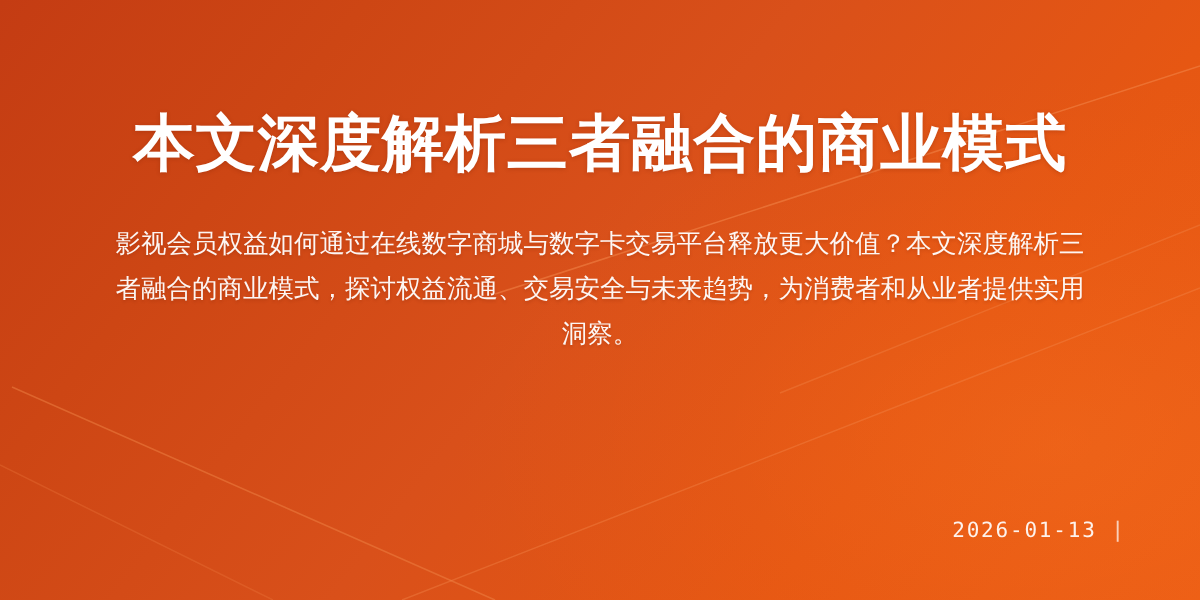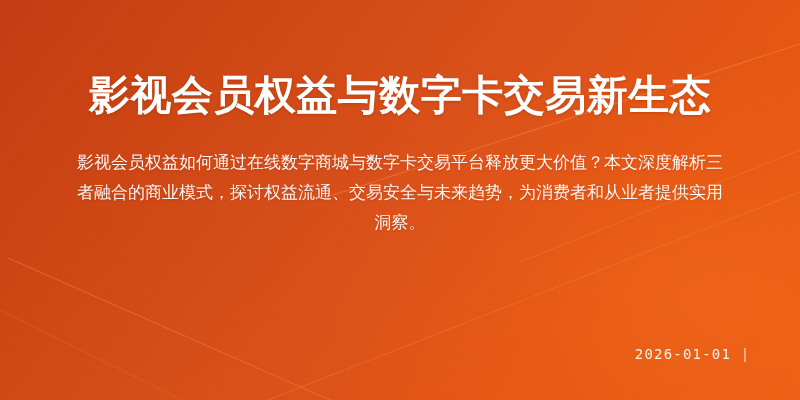--- a/index.html
+++ b/index.html
@@ -106,23 +106,23 @@
 
   <svg class="deco-lines" width="800" height="400" viewBox="0 0 800 400" xmlns="http://www.w3.org/2000/svg">
     <line x1="800" y1="44" x2="330" y2="196" stroke="#F2864A" stroke-opacity="0.55" stroke-width="1.1"></line>
     <line x1="800" y1="150" x2="520" y2="262" stroke="#F2864A" stroke-opacity="0.38" stroke-width="1"></line>
     <line x1="800" y1="192" x2="268" y2="400" stroke="#F2874B" stroke-opacity="0.40" stroke-width="1"></line>
     <line x1="8" y1="258" x2="330" y2="400" stroke="#F08346" stroke-opacity="0.50" stroke-width="1.1"></line>
     <line x1="0" y1="310" x2="182" y2="400" stroke="#EE7F42" stroke-opacity="0.30" stroke-width="1"></line>
   </svg>
 
   <div class="banner-inner">
-    <h1 class="title">影视会员权益与数字卡交易新生态</h1>
+    <h1 class="title">本文深度解析三者融合的商业模式</h1>
 
     <p class="subtitle">影视会员权益如何通过在线数字商城与数字卡交易平台释放更大价值？本文深度解析三者融合的商业模式，探讨权益流通、交易安全与未来趋势，为消费者和从业者提供实用洞察。</p>
   </div>
 
   <div class="meta">
-    <span class="date">2026-01-01</span>
+    <span class="date">2026-01-13</span>
     <span class="sep">|</span>
   </div>
 
 </div>
 
 </body></html>

